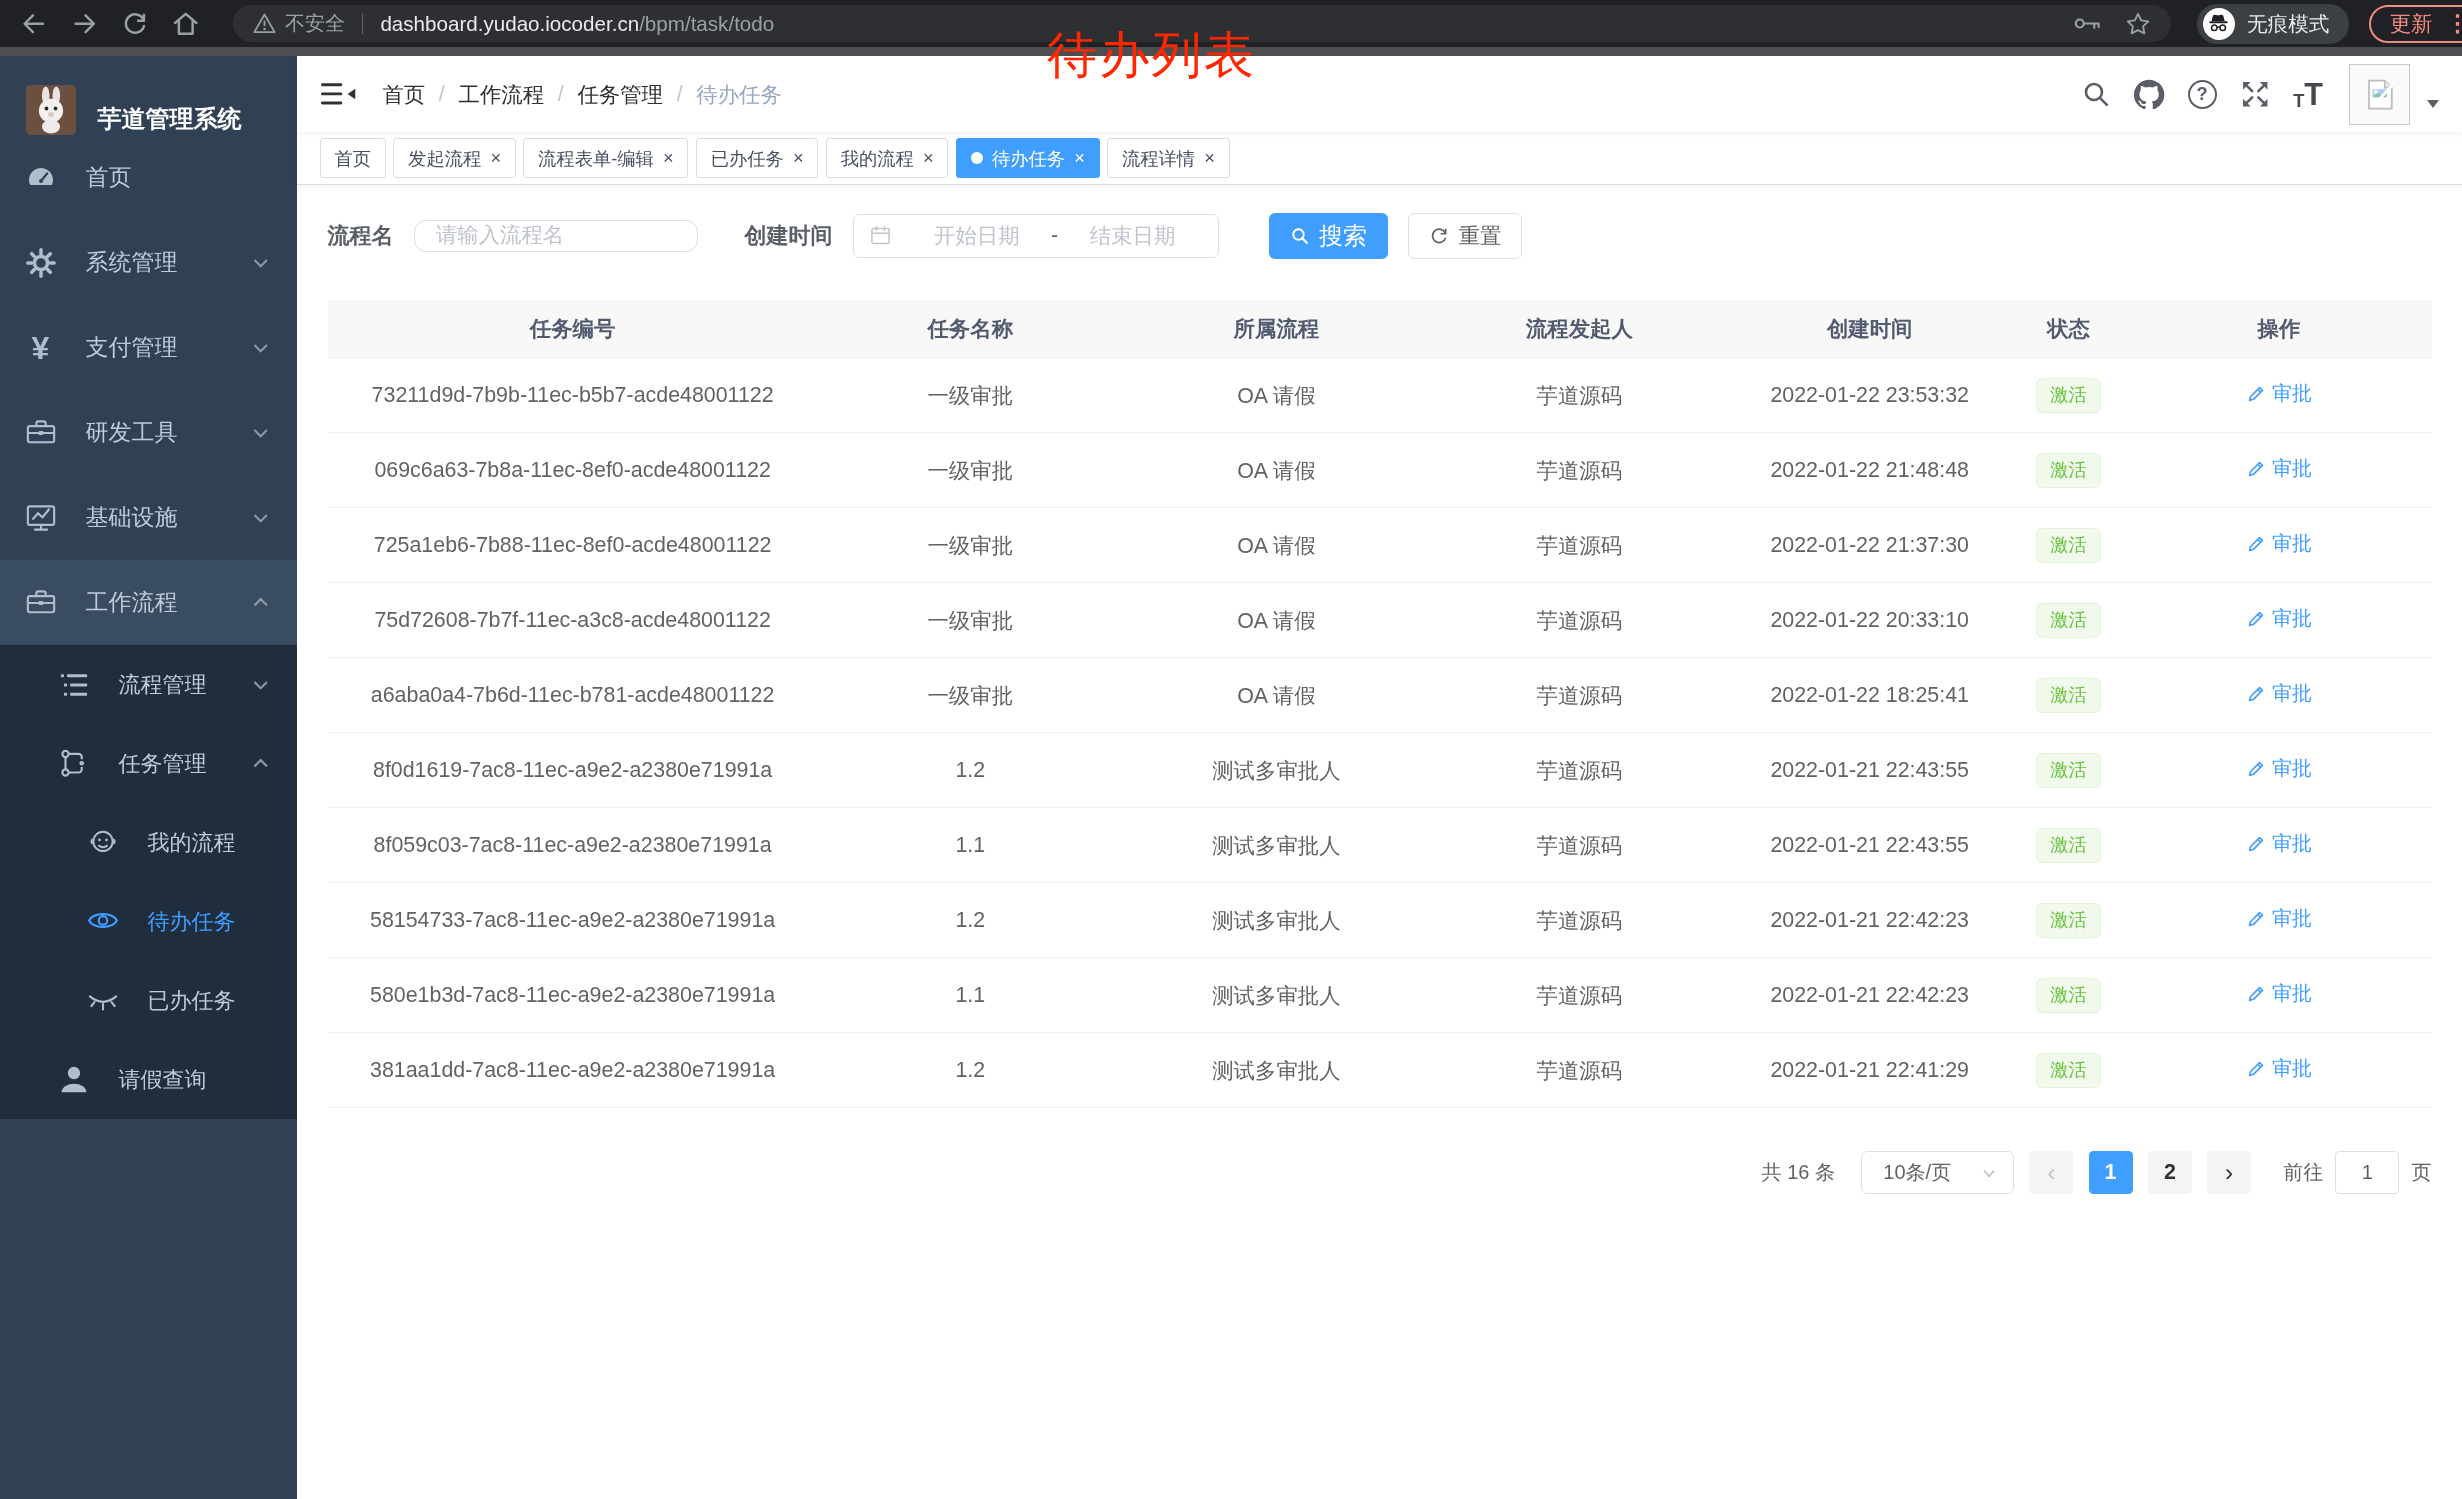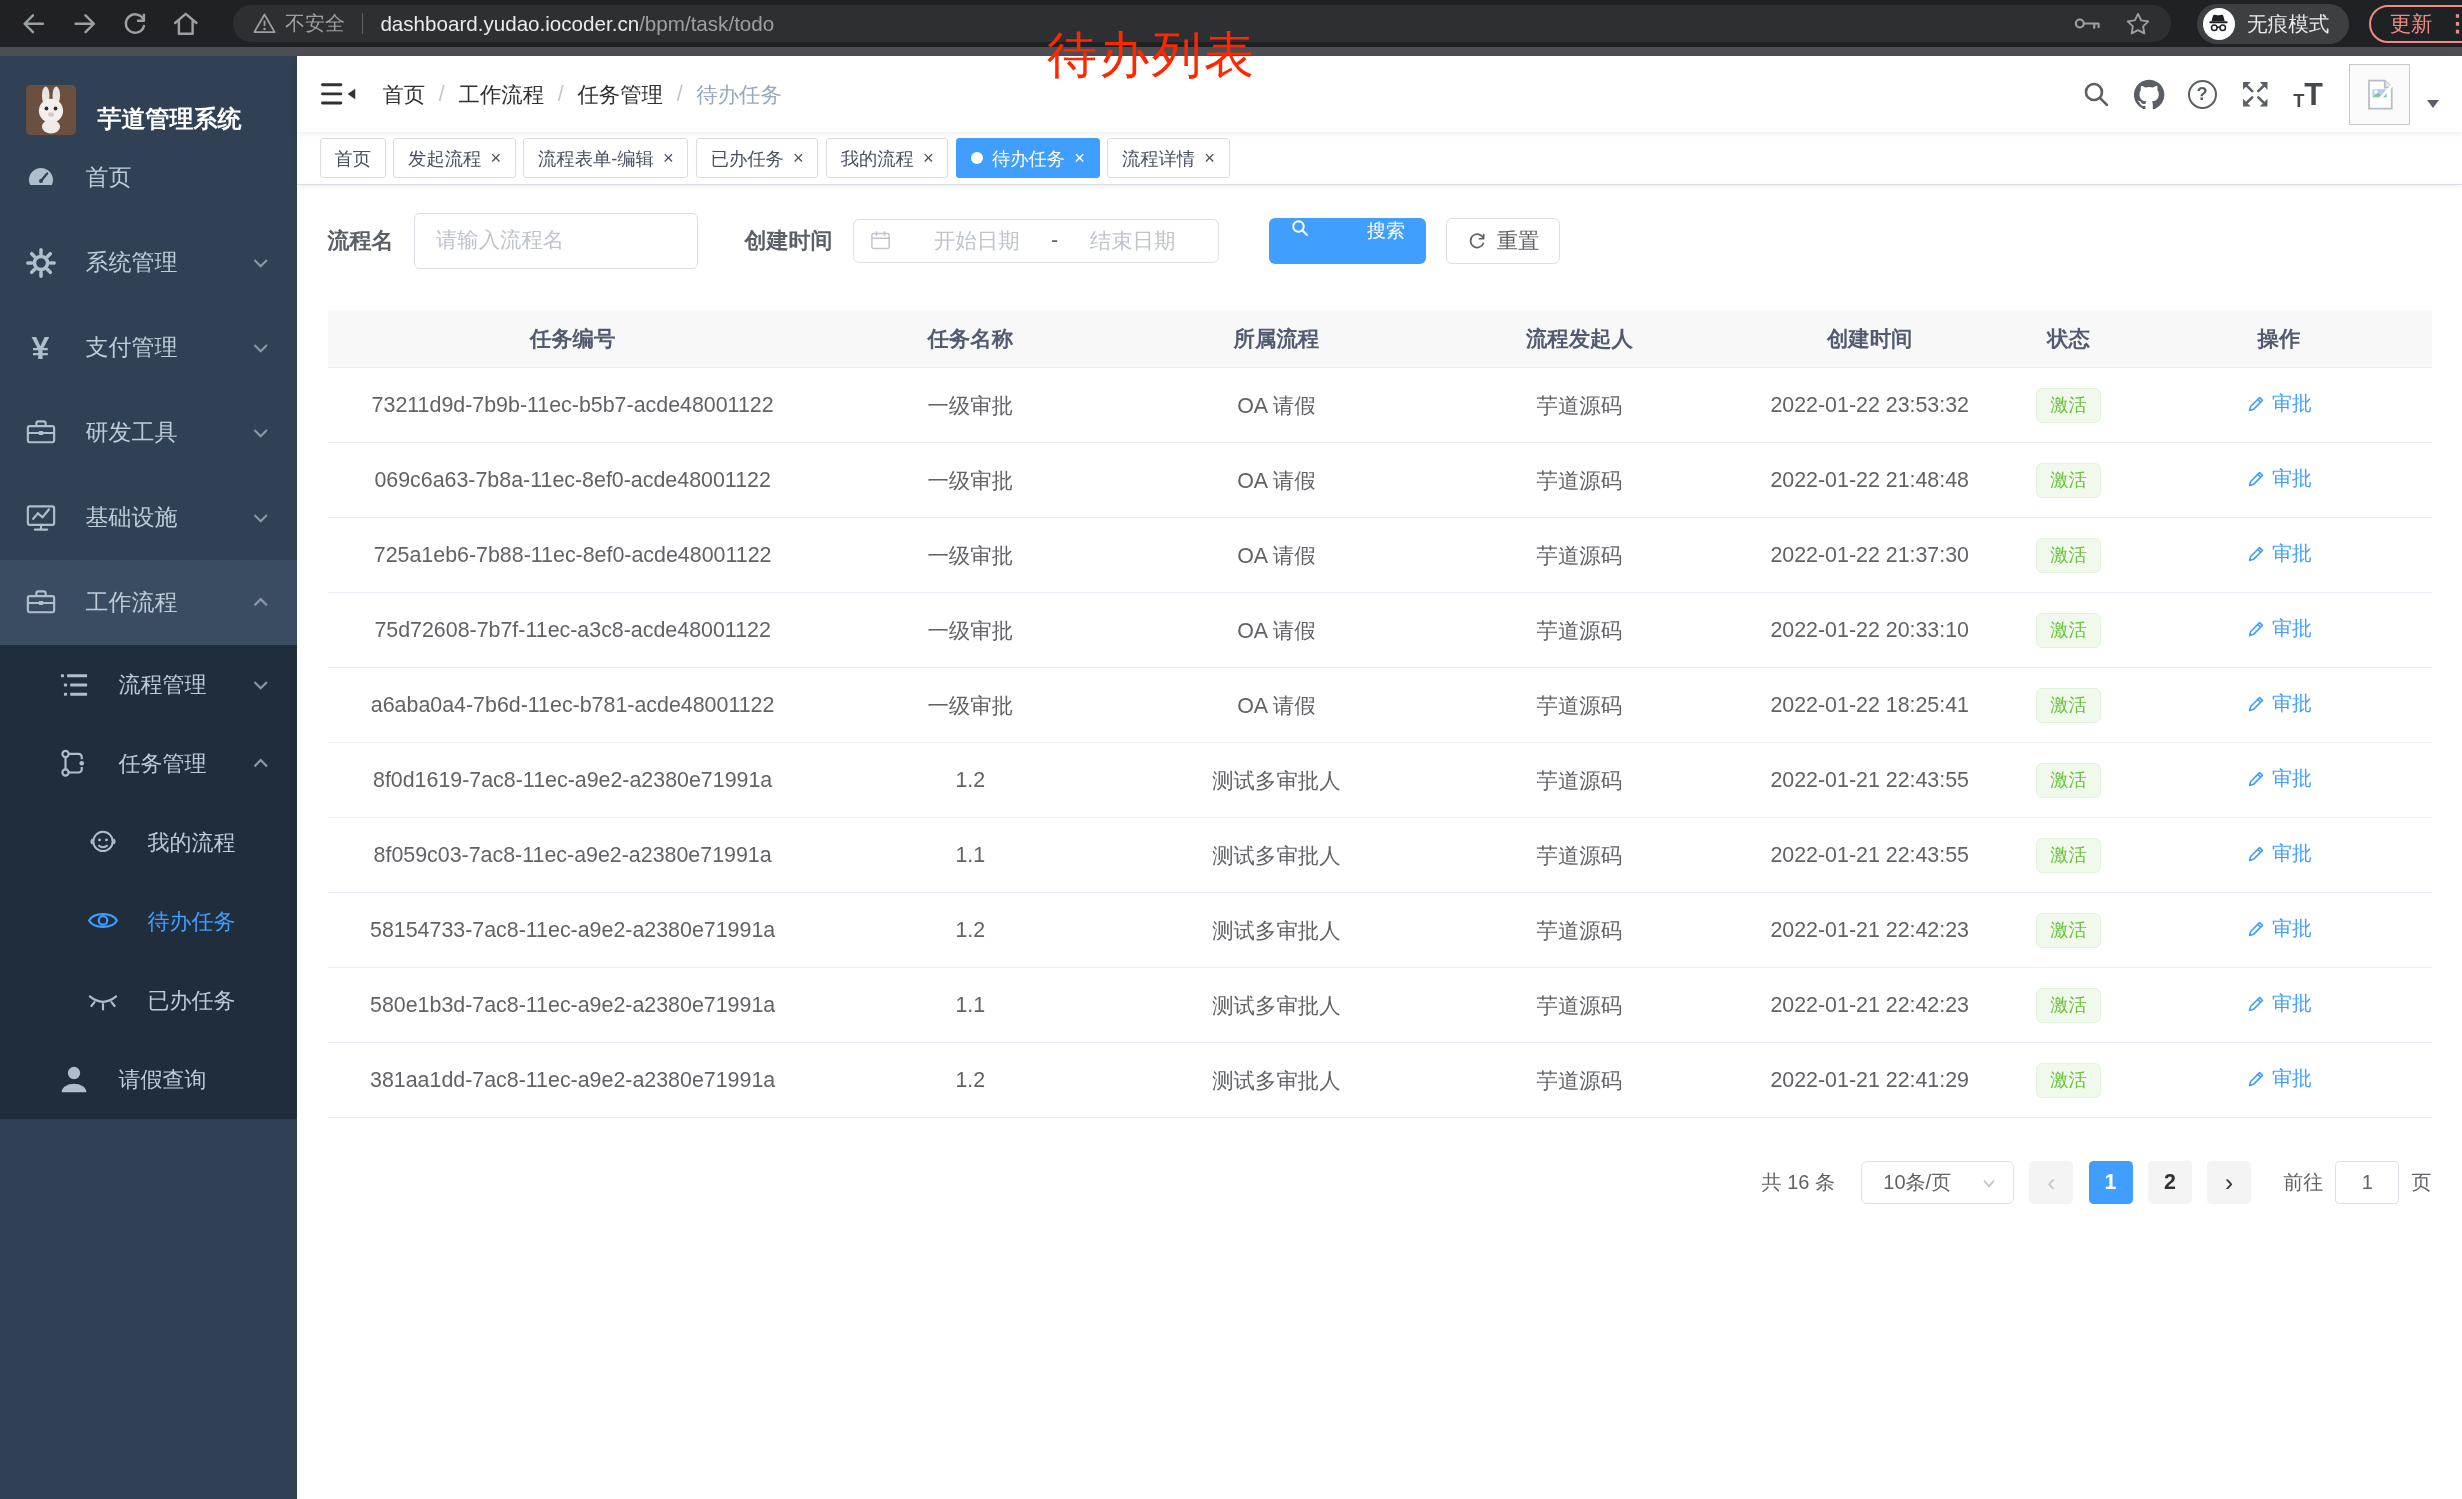--- a/index.html
+++ b/index.html
@@ -94,32 +94,32 @@
   .tab-dot { width:12.2px; height:12.2px; border-radius:50%; background:#fff; margin-right:9.2px; display:none; }
   .tab-x { margin-left:9.2px; font-size:18.3px; line-height:1; }
   .tab.active { background:#409eff; border-color:#409eff; color:#fff; }
   .tab.active .tab-dot { display:inline-block; }
 
   
   .page { padding:27.5px 30.5px 0 30.5px; flex:1; }
 
   .filter-row { display:flex; align-items:center; }
   .f-label { font-size:22px; font-weight:bold; color:#5a5e66; margin-right:20px; white-space:nowrap; }
-  .f-input { width:284px; height:56px; border:1.5px solid #dcdfe6; border-radius:6px; padding:0 21.4px;
+  .f-input { width:284px; height:32px; border:1.5px solid #dcdfe6; border-radius:12px; padding:0 21.4px;
              font-size:21.4px; color:#606266; font-family:Liberation Serif, serif; outline:none; }
   .f-input::placeholder { color:#bfc4cc; }
   .gap-l { margin-left:47px; }
   .date-box { width:366px; height:44px; border:1.5px solid #dcdfe6; border-radius:6.1px; display:flex;
               align-items:center; padding:0 15.3px; }
   .cal-ic { width:23px; height:23px; color:#c0c4cc; margin-right:15.3px; flex:0 0 auto; }
   .ph { color:#bfc4cc; font-size:21.4px; flex:1; text-align:center; white-space:nowrap; }
   .d-sep { color:#606266; font-size:21.4px; margin:0 4.6px; }
   .btn-primary { height:46px; background:#409eff; border:none; border-radius:6.1px; color:#fff;
-                 font-size:19px; display:flex; padding:0 21.4px; margin-left:50px;
-                 cursor:pointer; font-family:"Liberation Sans",sans-serif;gap:48px; }
+                 font-size:24px; display:flex; align-items:center; padding:0 21.4px; margin-left:50px;
+                 cursor:pointer; font-family:"Liberation Sans",sans-serif; }
   .btn-primary svg { margin-right:9.2px; }
   .btn-plain { height:46px; background:#fff; border:1.5px solid #dcdfe6; border-radius:6.1px; color:#606266;
                font-size:21.4px; display:flex; align-items:center; padding:0 20px; margin-left:20px;
                cursor:pointer; font-family:"Liberation Sans",sans-serif; }
   .btn-plain svg { margin-right:9.2px; }
 
   
   .tbl { width:100%; border-collapse:collapse; margin-top:41px; table-layout:fixed; }
   .tbl thead th { height:58px; background:#f8f8f9; color:#515a6e; font-size:21.4px; font-weight:bold;
                   text-align:center; border-bottom:1.5px solid #ebeef5; }

